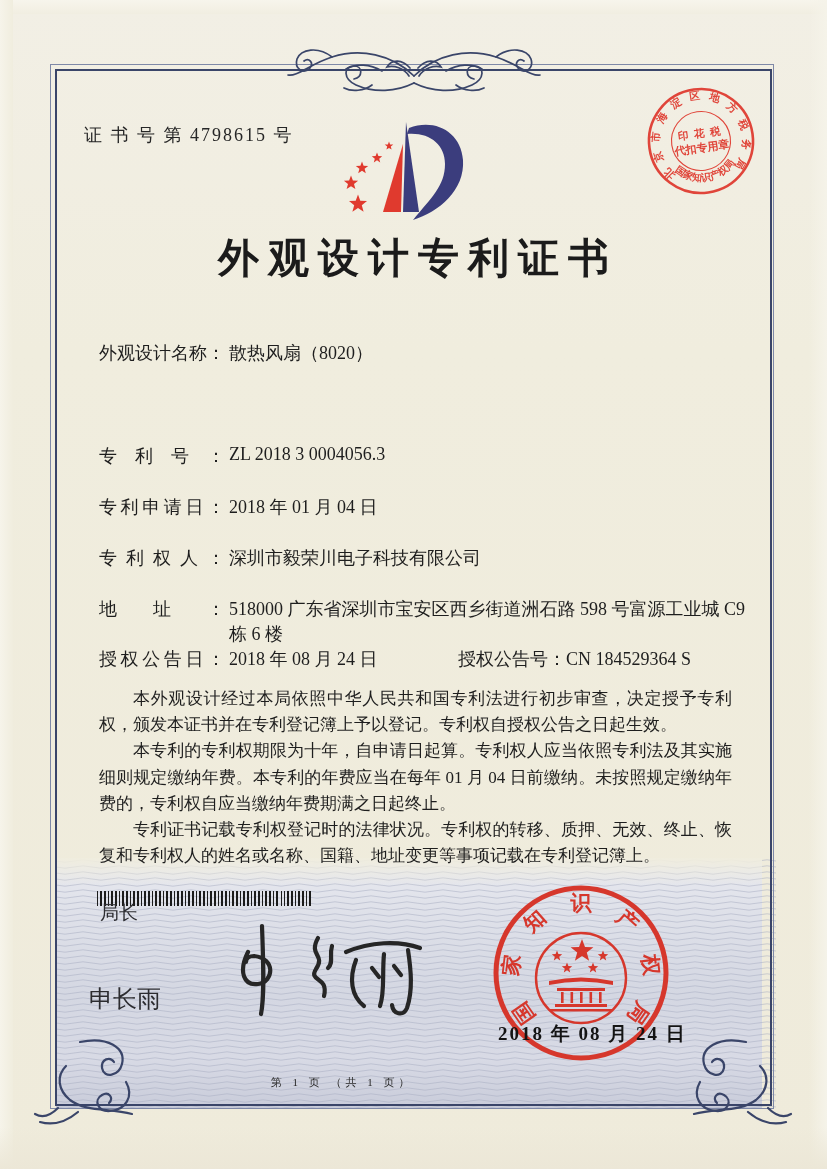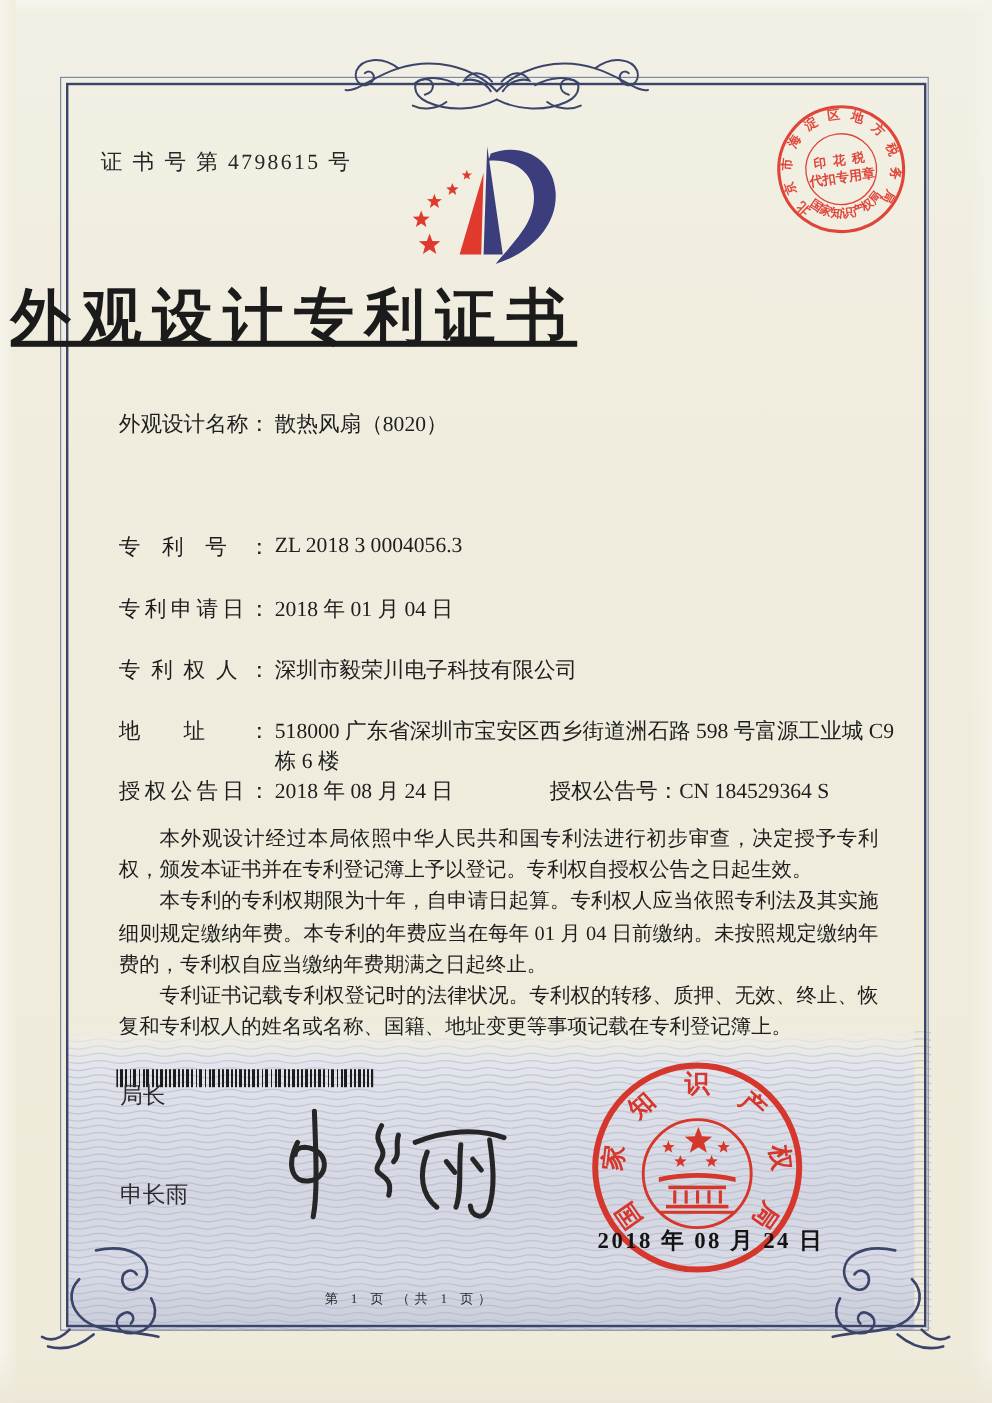--- a/index.html
+++ b/index.html
@@ -18,33 +18,33 @@
   .band{left:56px;top:858px;width:706px;height:250px;
     background:linear-gradient(180deg,#e9eaf0 0%,#e0e2ea 18%,#d4d7e2 55%,#d8dae5 80%,#c9ccda 100%);}
   .band svg{position:absolute;left:0;top:0;}
   .band-fade{left:56px;top:858px;width:706px;height:28px;
     background:linear-gradient(#f0edde,rgba(240,237,222,0));}
   
   .border-outer{left:50px;top:64px;width:722px;height:1043px;border:1.5px solid #7e88a7;}
   .border-inner{left:55px;top:69px;width:713px;height:1033px;border:2.5px solid var(--navy);}
   
   .cert-no{left:84px;top:108px;font-size:18px;letter-spacing:2px;color:#262626;margin-top:15px;}
-  .title{left:0;top:231px;width:827px;font-size:50px;font-weight:bold;
-    letter-spacing:9px;text-indent:9px;color:#1b1b1b;text-decoration:underline;}
+  .title{left:0;top:231px;width:827px;text-align:center;font-size:41px;font-weight:bold;
+    letter-spacing:9px;text-indent:9px;color:#1b1b1b;}
   .field{left:99px;font-size:18px;white-space:nowrap;}
   .flabel{display:inline-block;width:126px;text-align:justify;text-align-last:justify;vertical-align:top;}
   .fvalue{margin-left:4px;}
   .fvalue.wrap{display:inline-block;width:522px;white-space:normal;line-height:25px;vertical-align:top;}
   .grant-right{left:458px;font-size:18px;white-space:nowrap;}
   .paras{left:99px;top:686px;width:633px;font-size:17px;line-height:26.2px;text-align:justify;}
   .paras p{margin:0;text-indent:2em;}
   .barcode{left:97px;top:891px;width:214px;height:15px;
     background:repeating-linear-gradient(90deg,#1c1c1c 0 1.5px,rgba(0,0,0,0) 1.5px 3px,#1c1c1c 3px 5.5px,rgba(0,0,0,0) 5.5px 7.5px,#1c1c1c 7.5px 9px,rgba(0,0,0,0) 9px 11px);}
   .director-title{left:100px;top:900px;font-size:19px;color:#2c2c30;font-family:Liberation Serif, serif;}
-  .director-name{left:100px;top:983px;font-size:19px;color:#2c2c30;font-family:Liberation Sans, sans-serif;}
+  .director-name{left:89px;top:983px;font-size:24px;color:#2c2c30;font-family:Liberation Sans, sans-serif;}
   .seal-date{left:498px;top:1021px;font-size:19px;letter-spacing:2px;color:#141414;font-weight:bold;}
   .footer{left:56px;top:1075px;width:572px;text-align:center;font-size:11px;letter-spacing:4px;color:#2a2a2a;}
   svg{overflow:visible;}
   .o-stroke{stroke:var(--navy);fill:none;stroke-linecap:round;}
   .ink{stroke:var(--ink);fill:none;stroke-linecap:round;stroke-linejoin:round;}
   .seal-text{font-family:"Liberation Serif","DejaVu Serif",serif;font-weight:bold;}
 </style>
 </head>
 <body>
 

